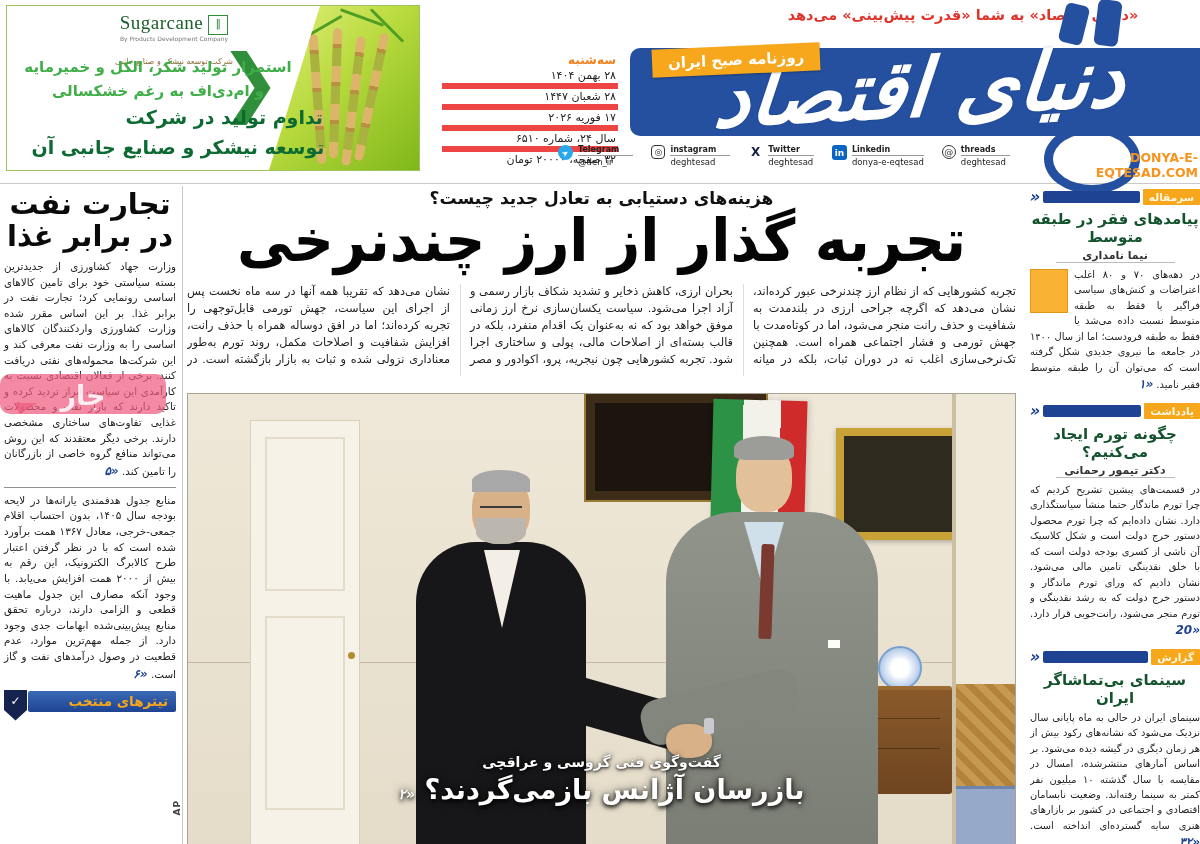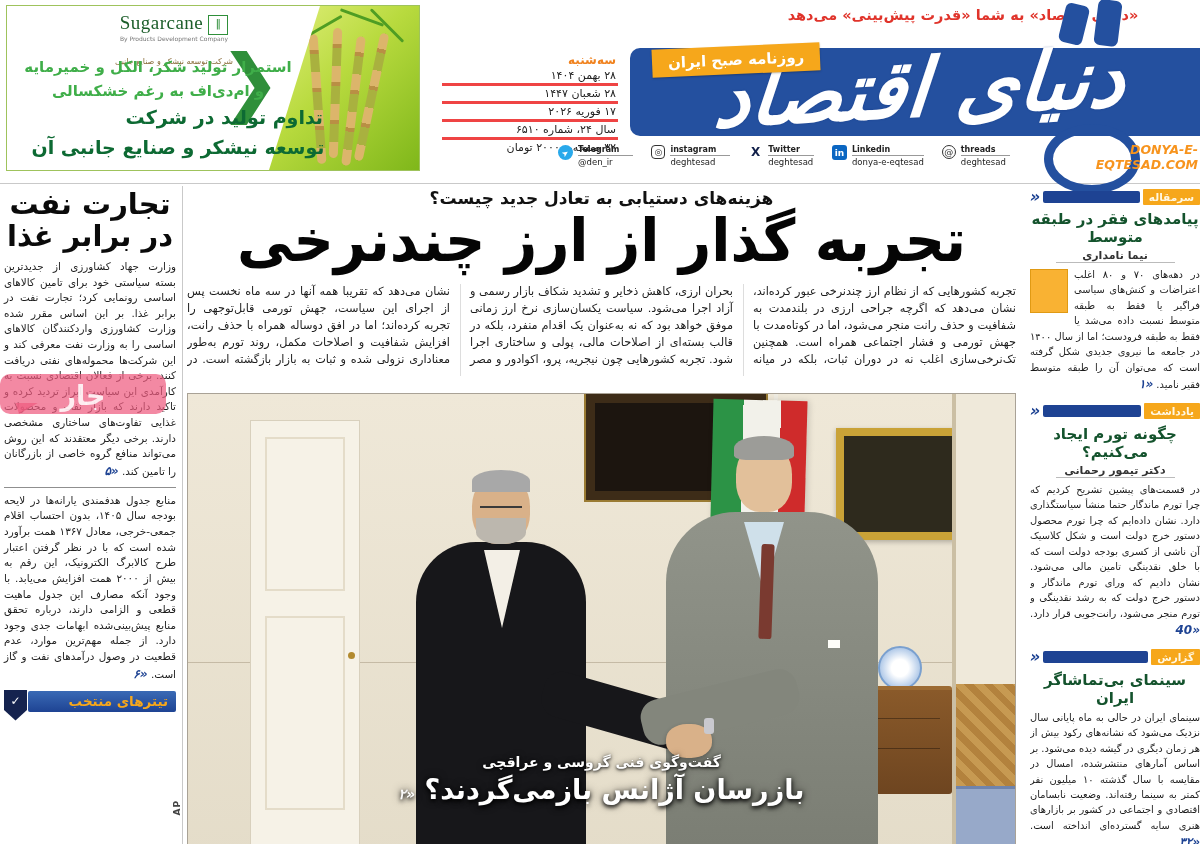--- a/index.html
+++ b/index.html
@@ -33,26 +33,26 @@
   #band{position:absolute;left:630px;top:48px;width:570px;height:88px;background:#24509f;border-radius:10px 0 0 10px;}
   #script{position:absolute;left:640px;top:30px;width:560px;height:120px;color:#fff;font-size:80px;font-weight:bold;
           font-style:italic;line-height:118px;text-align:center;transform:rotate(-3deg) skewX(-8deg);
           text-shadow:0 0 2px rgba(20,50,120,.4);pointer-events:none;}
   #badge{position:absolute;left:652px;top:46px;background:#f6a71b;color:#fff;font-weight:bold;font-size:15px;
          padding:5px 16px;transform:rotate(-2.5deg);box-shadow:0 1px 2px rgba(0,0,0,.25);}
   .mark{position:absolute;background:#24509f;border-radius:6px;}
   #mark1{left:1062px;top:4px;width:24px;height:40px;transform:rotate(14deg);}
   #mark2{left:1096px;top:0;width:24px;height:46px;transform:rotate(7deg);}
   #loop{position:absolute;left:1044px;top:124px;width:78px;height:52px;border:9px solid #24509f;border-radius:50%;}
-  #url{position:absolute;left:1028px;top:142px;width:170px;text-align:right;color:#f7941e;font-weight:bold;
-       font-style:italic;font-size:12.5px;direction:ltr;z-index:3;}
+  #url{position:absolute;left:1028px;top:150px;width:170px;text-align:right;color:#f7941e;font-weight:bold;
+       font-size:12.5px;direction:ltr;z-index:3;}
 
   
   #dates{position:absolute;left:442px;top:52px;width:176px;direction:rtl;}
-  #dates .row{font-size:11px;color:#222;padding:1px 2px;border-bottom:3px solid #ef4444;text-align:right;}
+  #dates .row{font-size:11px;color:#222;padding:1px 2px;border-bottom:6px solid #ef4444;text-align:right;}
   #dates .row:first-child{color:#f0821e;font-weight:bold;border-bottom:none;font-size:12px;}
   #dates .row:last-child{border-bottom:none;}
 
   
   #social{position:absolute;left:558px;top:145px;width:465px;height:32px;display:flex;gap:18px;direction:ltr;align-items:flex-start;}
   .soc{display:flex;gap:5px;align-items:flex-start;}
   .sic{width:15px;height:15px;display:inline-block;text-align:center;font-size:10px;line-height:15px;flex:none;}
   .ic-tg{background:#29a9eb;color:#fff;border-radius:50%;}
   .ic-tg::before{content:"➤";display:inline-block;transform:rotate(-35deg);font-size:8px;}
   .ic-ig{border:1.5px solid #333;border-radius:4px;color:#333;width:12px;height:12px;line-height:12px;}
@@ -334,21 +334,21 @@
     </div>
 
     <div class="sec">
       <div class="sec-head">
         <span class="sec-label">یادداشت</span>
         <span class="sec-bar"></span>
         <span class="sec-chev">«</span>
       </div>
       <div class="sec-title">چگونه تورم ایجاد می‌کنیم؟</div>
       <div class="sec-author">دکتر تیمور رحمانی</div>
-      <div class="sec-body"><span>در قسمت‌های پیشین تشریح کردیم که چرا تورم ماندگار حتما منشأ سیاستگذاری دارد. نشان داده‌ایم که چرا تورم محصول دستور خرج دولت است و شکل کلاسیک آن ناشی از کسری بودجه دولت است که با خلق نقدینگی تامین مالی می‌شود. نشان دادیم که ورای تورم ماندگار و دستور خرج دولت که به رشد نقدینگی و تورم منجر می‌شود، رانت‌جویی قرار دارد. </span><span class="ref">«40</span></div>
+      <div class="sec-body"><span>در قسمت‌های پیشین تشریح کردیم که چرا تورم ماندگار حتما منشأ سیاستگذاری دارد. نشان داده‌ایم که چرا تورم محصول دستور خرج دولت است و شکل کلاسیک آن ناشی از کسری بودجه دولت است که با خلق نقدینگی تامین مالی می‌شود. نشان دادیم که ورای تورم ماندگار و دستور خرج دولت که به رشد نقدینگی و تورم منجر می‌شود، رانت‌جویی قرار دارد. </span><span class="ref">«20</span></div>
     </div>
 
     <div class="sec">
       <div class="sec-head">
         <span class="sec-label">گزارش</span>
         <span class="sec-bar"></span>
         <span class="sec-chev">«</span>
       </div>
       <div class="sec-title">سینمای بی‌تماشاگر ایران</div>
       <div class="sec-body"><span>سینمای ایران در حالی به ماه پایانی سال نزدیک می‌شود که نشانه‌های رکود بیش از هر زمان دیگری در گیشه دیده می‌شود. بر اساس آمارهای منتشرشده، امسال در مقایسه با سال گذشته ۱۰ میلیون نفر کمتر به سینما رفته‌اند. وضعیت نابسامان اقتصادی و اجتماعی در کشور بر بازارهای هنری سایه گسترده‌ای انداخته است. </span><span class="ref">«۳۲</span></div>

